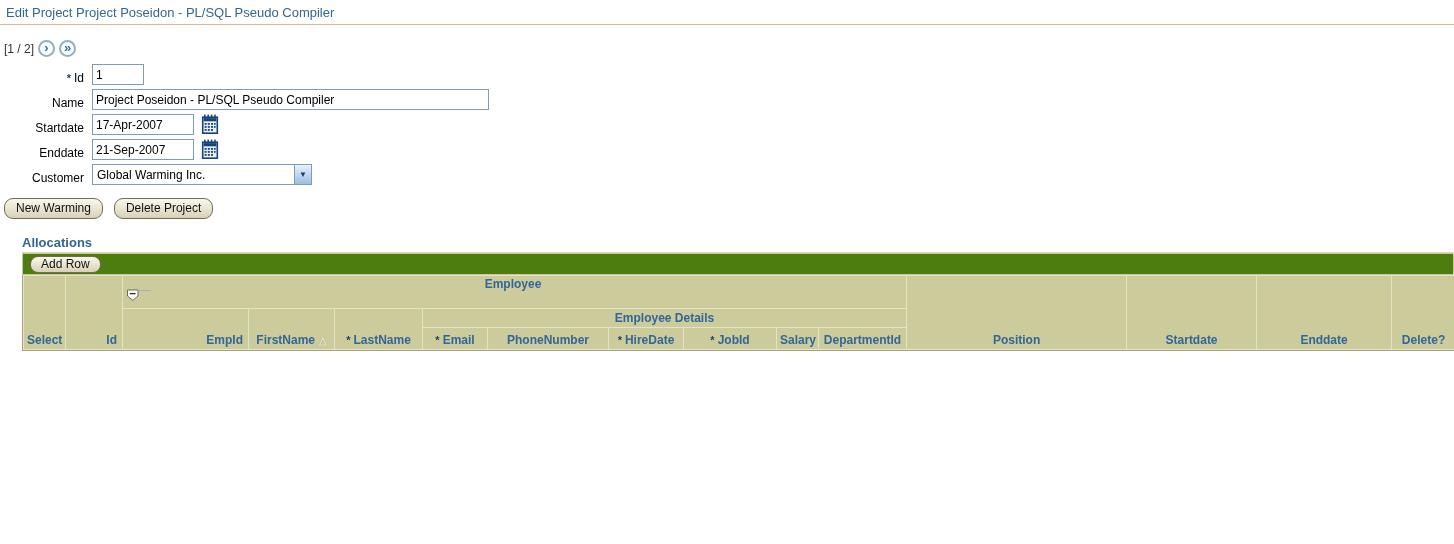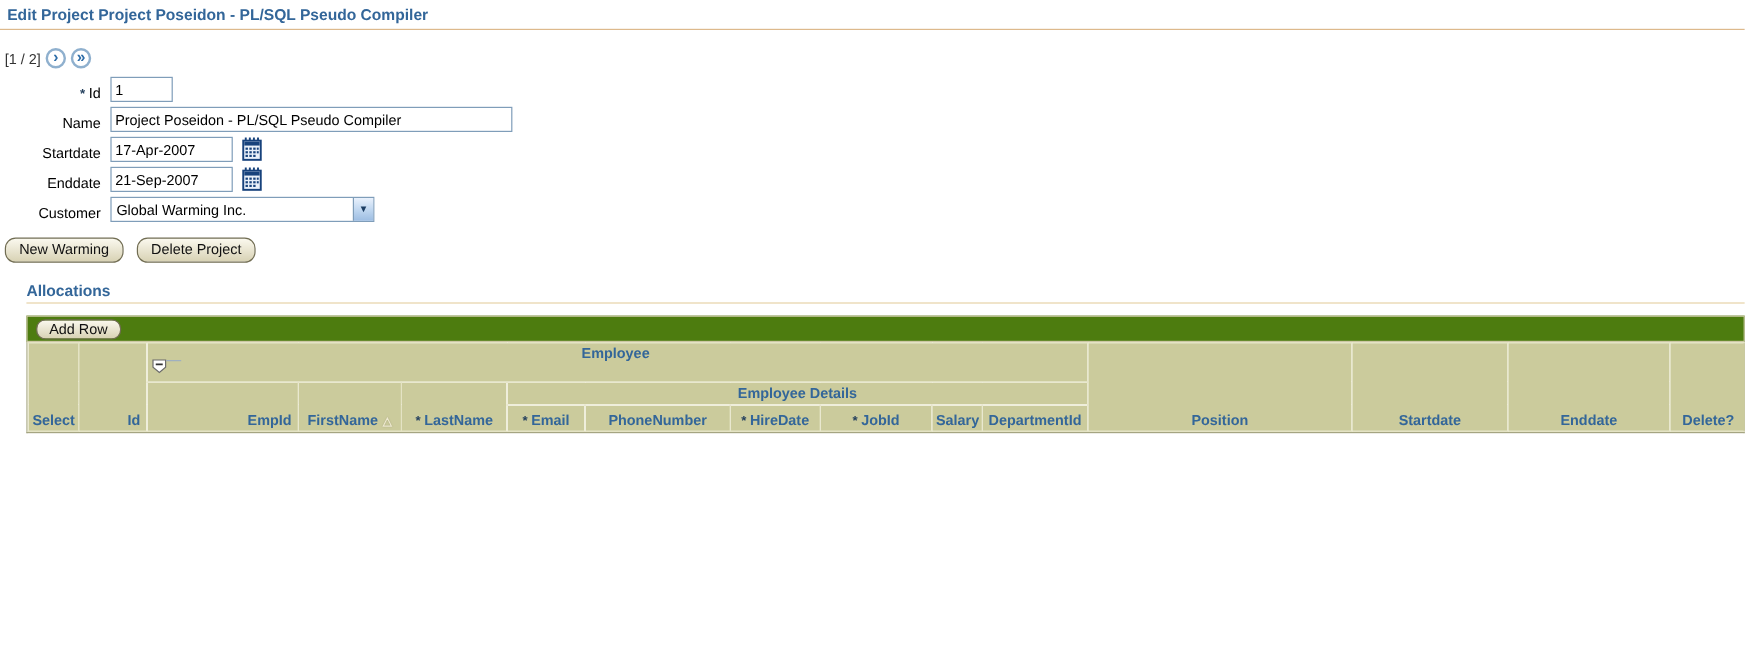--- a/index.html
+++ b/index.html
@@ -1,46 +1,46 @@
 <!DOCTYPE html>
 <html><head>
 <meta charset="utf-8">
 <style>
   *{box-sizing:border-box}
   html,body{width:1454px;height:544px;margin:0;padding:0;overflow:hidden;
     background:#fff;color:#000;font-family:"Liberation Sans",sans-serif;font-size:12px}
-  .page-title{margin:5px 0 0 6px;font-size:13px;font-weight:bold;color:#336699}
+  .page-title{margin:5px 0 0 6px;font-size:13px;font-weight:normal;color:#336699}
   .title-rule{height:0;border:0;border-top:1px solid #DDB98C;margin:4px 0 0 0}
   .pagination{display:flex;align-items:center;gap:4px;margin:15px 0 0 4px;color:#333}
   .circle-btn{width:17px;height:17px;border-radius:50%;border:2px solid #8FB0CE;color:#2E6DA8;
     display:inline-flex;align-items:center;justify-content:center;font-weight:bold;
     font-size:13px;line-height:1;background:#fff;cursor:pointer;padding-bottom:2px}
   .form{margin-top:7px}
   .form-row{display:flex;align-items:flex-end;margin-bottom:4px}
   .form-label{width:84px;text-align:right;margin-right:8px;flex:0 0 84px}
   .req{color:#26415E;font-weight:bold;margin-right:3px;font-size:11px}
   input.txt{height:21px;border:1px solid #7F9DB9;font:12px "Liberation Sans",sans-serif;
     padding:1px 3px;background:#fff;color:#000}
   .w-id{width:52px}
-  .w-name{width:335px;background:#FFFF99}
+  .w-name{width:397px;background:#FFFF99}
   .w-date{width:102px}
   .icon-wrap{display:inline-flex;margin-left:7px;cursor:pointer;align-items:center}
   .dropdown{width:220px;height:21px;border:1px solid #7F9DB9;background:#fff;display:flex;
     align-items:center;cursor:pointer}
   .dropdown .val{flex:1;padding-left:4px;overflow:hidden;white-space:nowrap}
   .dd-btn{width:17px;height:19px;background:linear-gradient(#E9F1FC 0%,#BDD5EF 55%,#9DBDE2 100%);
     border-left:1px solid #7F9DB9;display:flex;align-items:center;justify-content:center;
     color:#1D3E63;font-size:8px;line-height:1}
   .btn{display:inline-block;border:1px solid #716D53;border-radius:9px;
     background:linear-gradient(#FAF8EE,#D8D2B4);padding:2px 11px 3px;
     font:12px "Liberation Sans",sans-serif;color:#111;cursor:pointer;white-space:nowrap}
   .buttons-row{margin:13px 0 0 4px;display:flex;gap:11px}
   .alloc{margin:16px 0 0 22px;width:1432px}
   .alloc-heading{font-size:13px;font-weight:bold;color:#336699;padding-bottom:2px;
-    border-bottom:1px solid #E6D2A8;margin-bottom:10px}
+    border-bottom:1px solid #E6D2A8;margin-bottom:0}
   .toolbar{height:22px;background:#4d7c0f;border:1px solid #CBC7A3;display:flex;
     align-items:center;padding-left:7px}
   .toolbar .btn{padding:0 10px 1px;border-radius:8px}
   .table-wrap{border:1px solid #A5A582;border-top:0}
   table.alloc-table{border-collapse:collapse;table-layout:fixed;width:100%}
   th{background:#CBCB9C;color:#336699;font-weight:bold;text-align:center;vertical-align:bottom;
     padding:1px 3px 2px;border:1px solid #E4E3C4;font-size:12px;overflow:hidden;white-space:nowrap}
   th.ar,td.ar{text-align:right;padding-right:5px}
   th.ac,td.ac{text-align:center}
   th.gh-emp{text-align:center;vertical-align:middle;padding-bottom:3px}

